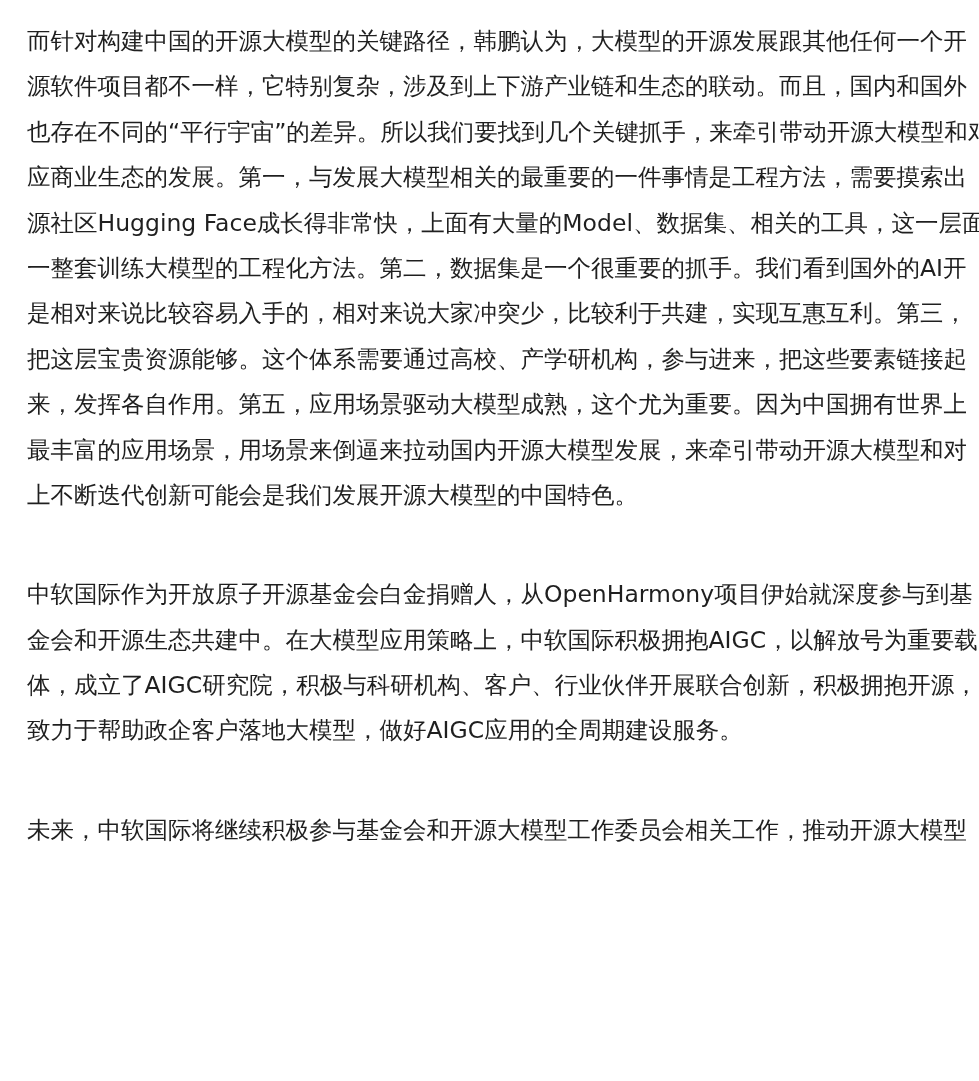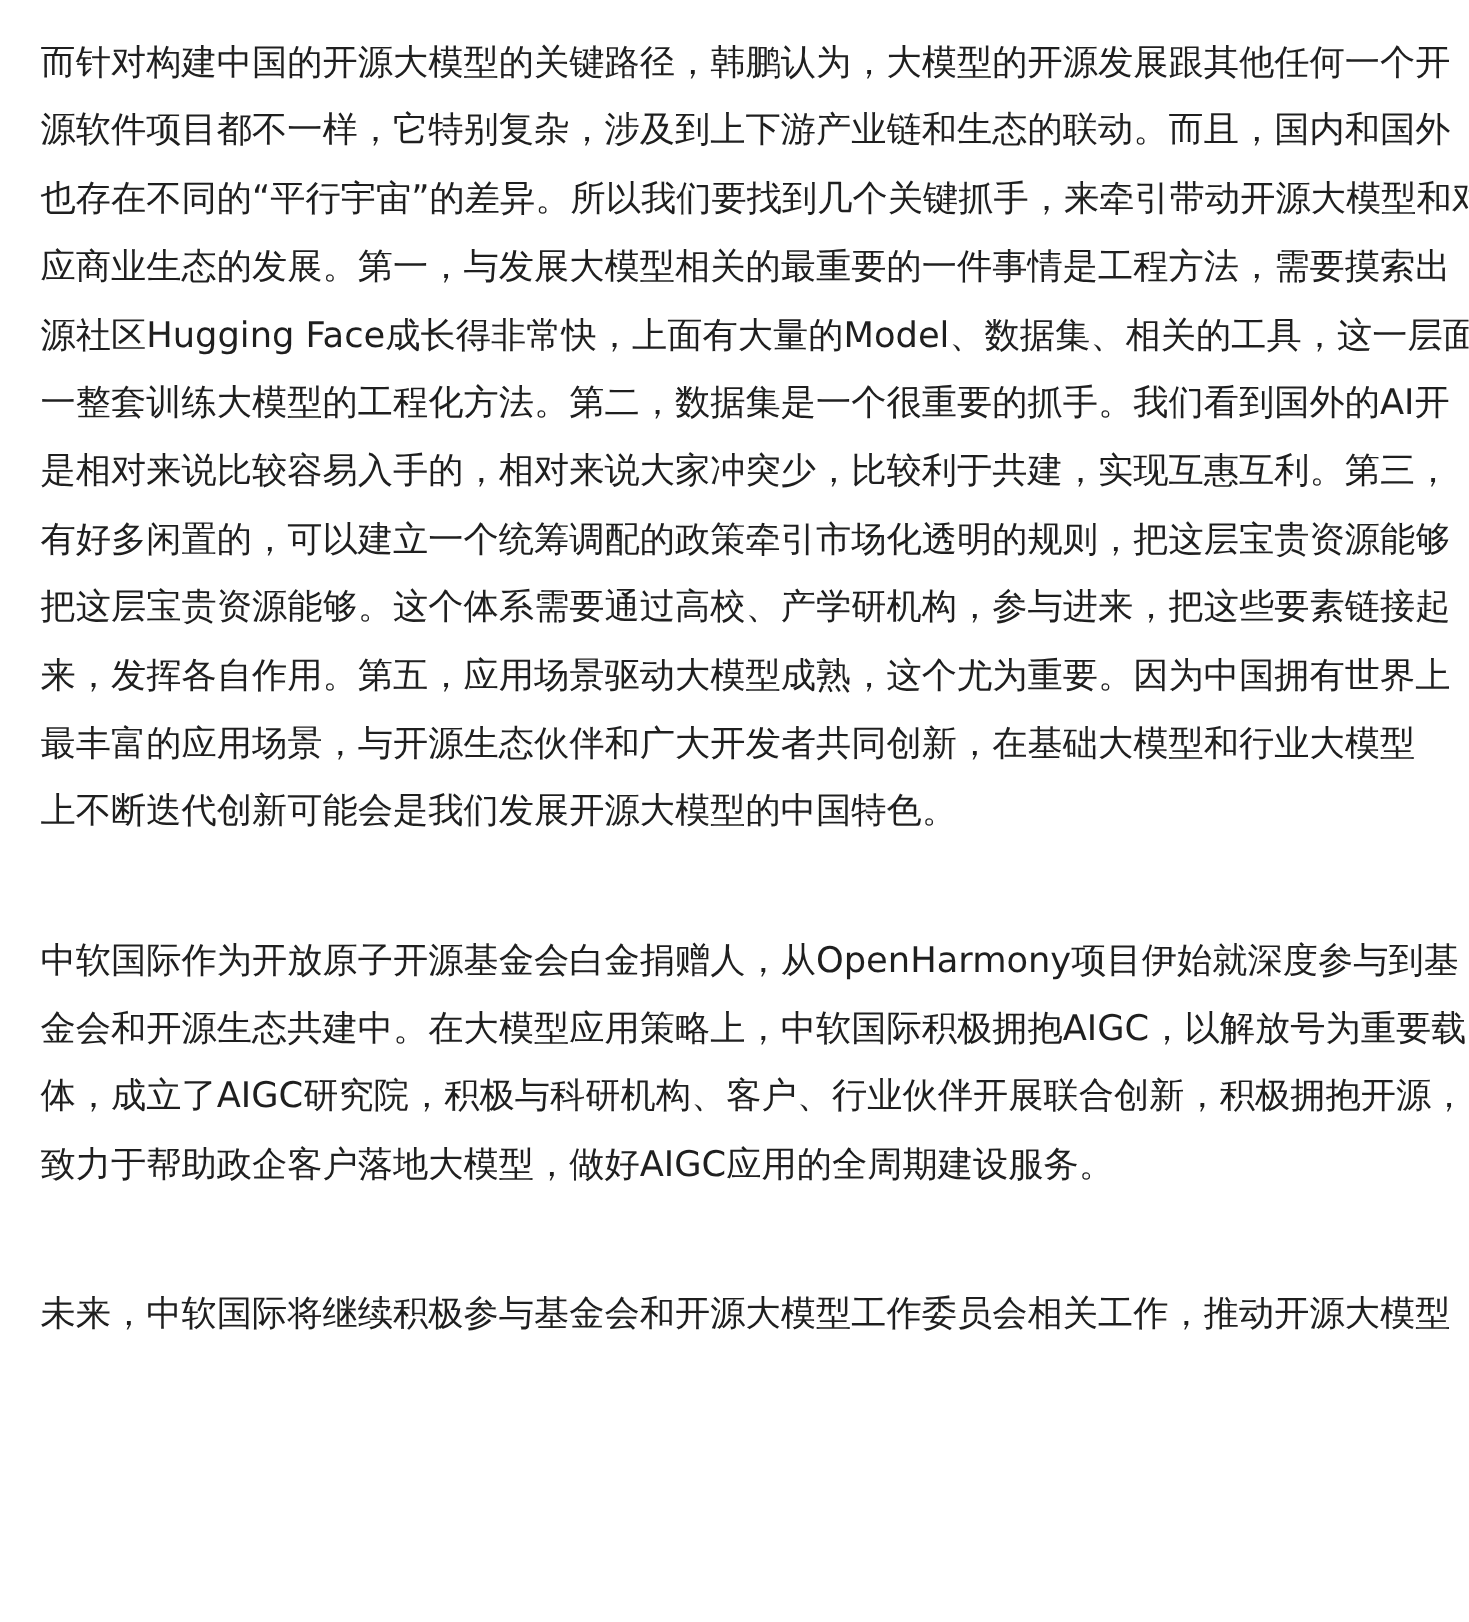--- a/index.html
+++ b/index.html
@@ -41,24 +41,23 @@
 <main class="doc">
 
   <p class="para">
     <span class="line">而针对构建中国的开源大模型的关键路径，韩鹏认为，大模型的开源发展跟其他任何一个开</span>
     <span class="line">源软件项目都不一样，它特别复杂，涉及到上下游产业链和生态的联动。而且，国内和国外</span>
     <span class="line">也存在不同的“平行宇宙”的差异。所以我们要找到几个关键抓手，来牵引带动开源大模型和对</span>
     <span class="line">应商业生态的发展。第一，与发展大模型相关的最重要的一件事情是工程方法，需要摸索出</span>
     <span class="line">源社区Hugging Face成长得非常快，上面有大量的Model、数据集、相关的工具，这一层面</span>
     <span class="line">一整套训练大模型的工程化方法。第二，数据集是一个很重要的抓手。我们看到国外的AI开</span>
     <span class="line">是相对来说比较容易入手的，相对来说大家冲突少，比较利于共建，实现互惠互利。第三，</span>
-    <span class="line">有好多闲置的，可以建立一个统筹调配的政策牵引市场化透明的规则，把这层宝贵资源能够</span>
     <span class="line">把这层宝贵资源能够。这个体系需要通过高校、产学研机构，参与进来，把这些要素链接起</span>
     <span class="line">来，发挥各自作用。第五，应用场景驱动大模型成熟，这个尤为重要。因为中国拥有世界上</span>
-    <span class="line">最丰富的应用场景，与开源生态伙伴和广大开发者共同创新，在基础大模型和行业大模型</span>
+    <span class="line">最丰富的应用场景，用场景来倒逼来拉动国内开源大模型发展，来牵引带动开源大模型和对</span>
     <span class="line">上不断迭代创新可能会是我们发展开源大模型的中国特色。</span>
   </p>
 
   <p class="para">
     <span class="line">中软国际作为开放原子开源基金会白金捐赠人，从OpenHarmony项目伊始就深度参与到基</span>
     <span class="line">金会和开源生态共建中。在大模型应用策略上，中软国际积极拥抱AIGC，以解放号为重要载</span>
     <span class="line">体，成立了AIGC研究院，积极与科研机构、客户、行业伙伴开展联合创新，积极拥抱开源，</span>
     <span class="line">致力于帮助政企客户落地大模型，做好AIGC应用的全周期建设服务。</span>
   </p>
 

